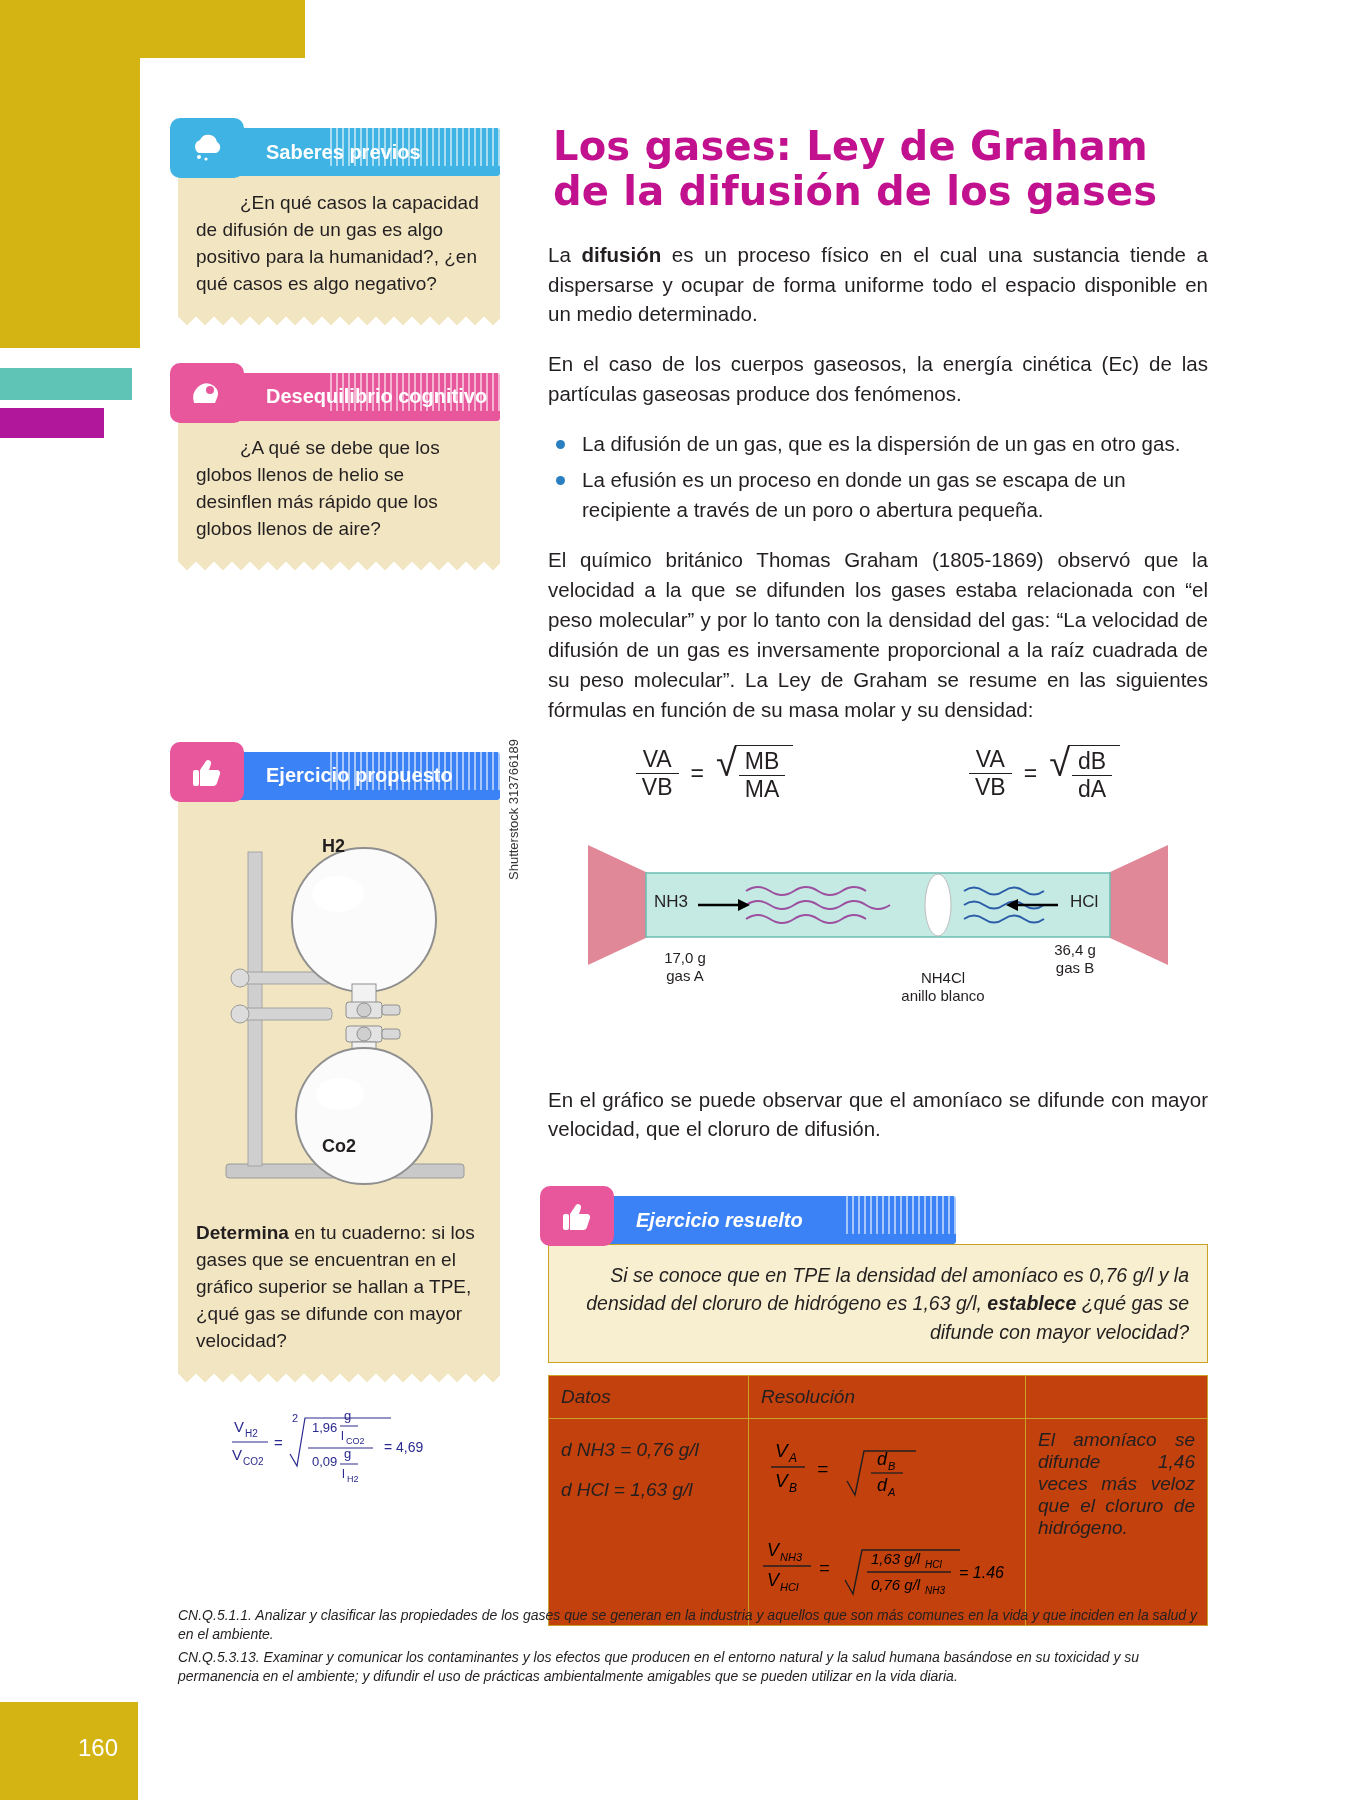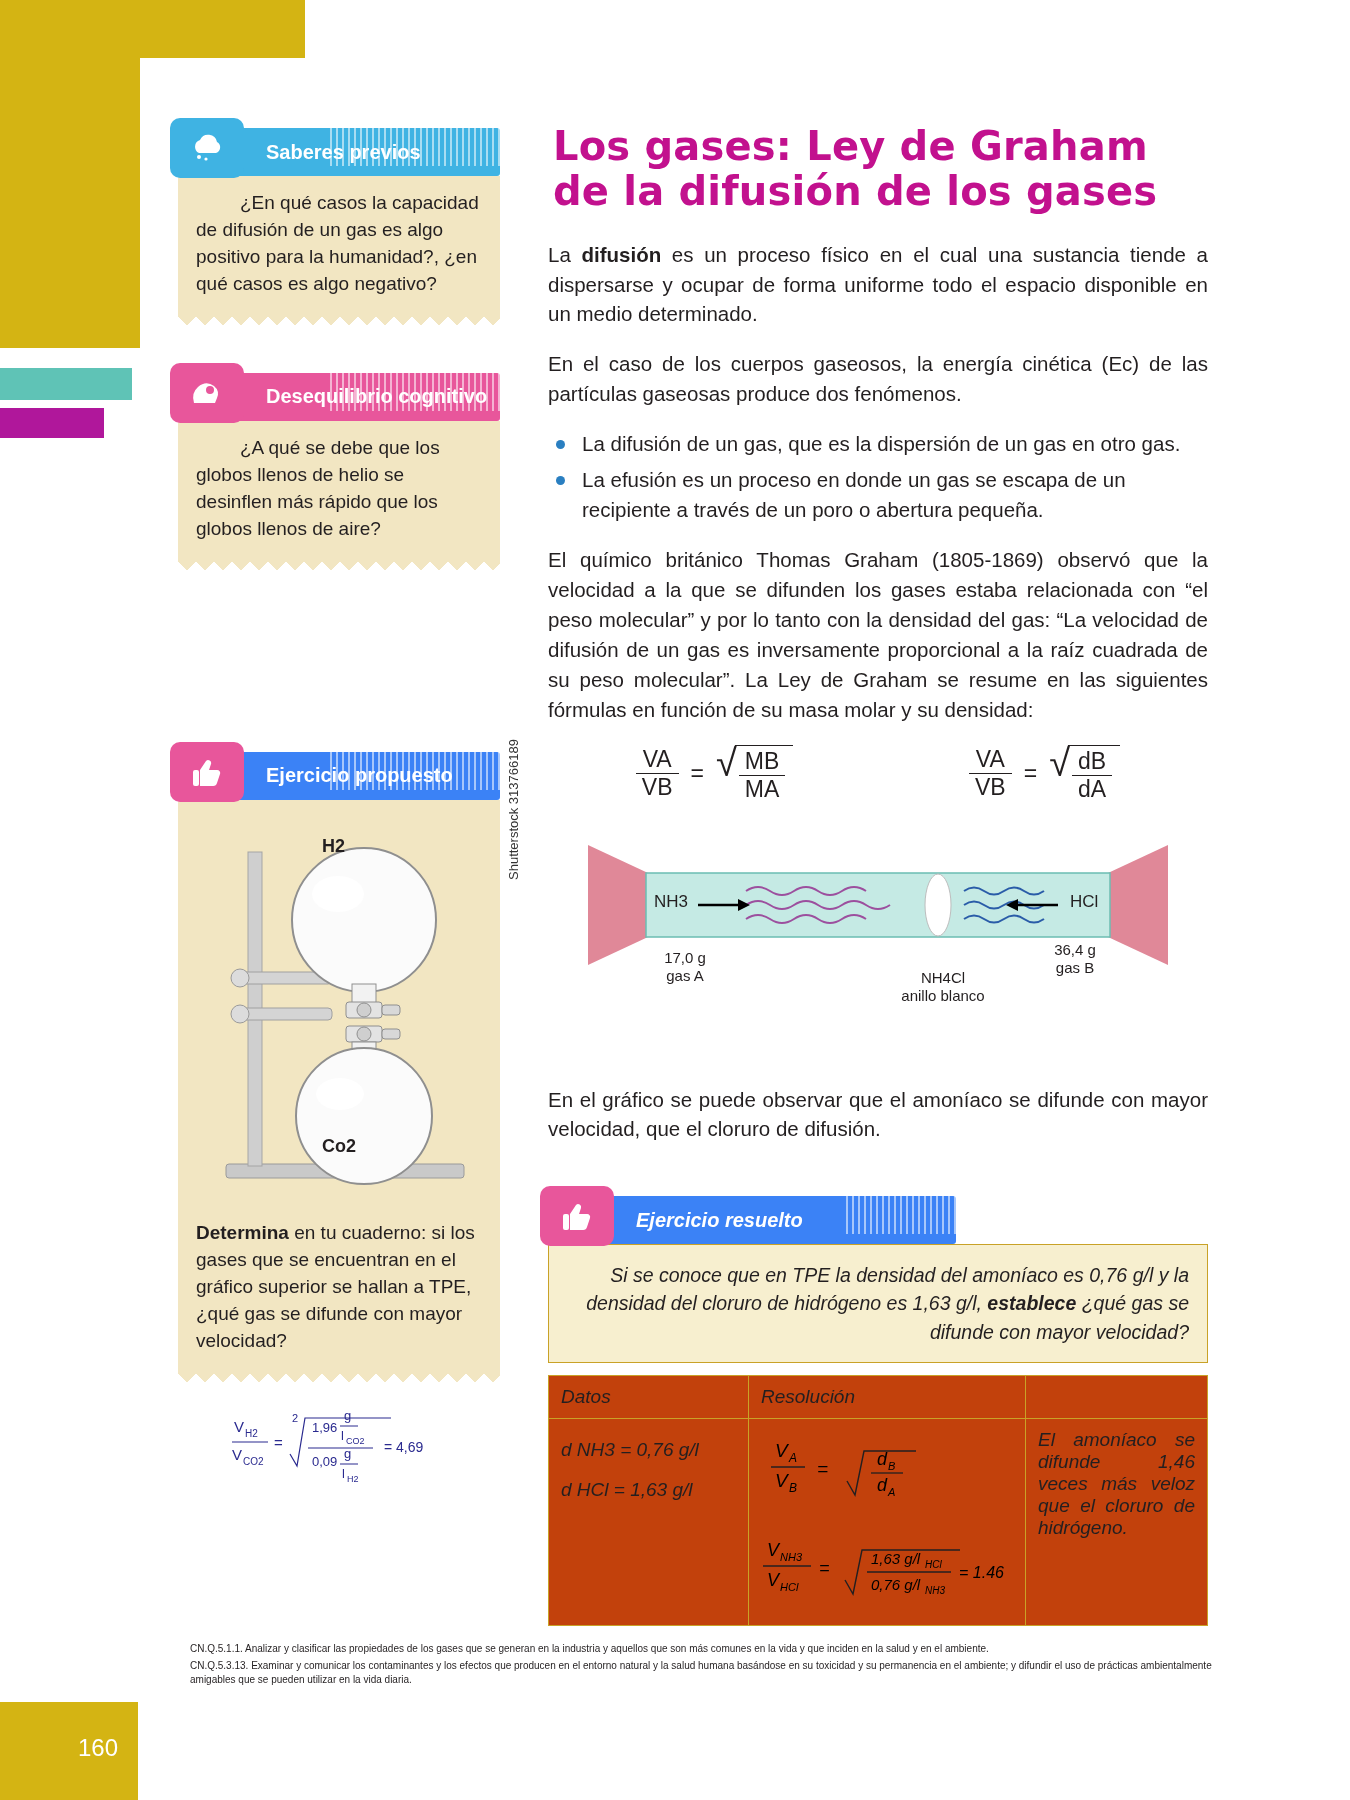--- a/index.html
+++ b/index.html
@@ -99,21 +99,21 @@
 
   
   .apparatus{position:relative;width:300px;height:390px;margin:6px auto 0;}
   .credit-v{
     position:absolute;left:506px;top:880px;transform:rotate(-90deg);transform-origin:left top;
     font-size:13px;color:#333;white-space:nowrap;
   }
 
   
   .standards{
-    position:absolute;left:190px;bottom:110px;width:1030px;font-size:10px;line-height:1.35;color:#231f20;
+    position:absolute;left:178px;bottom:110px;width:1030px;font-size:14px;line-height:1.35;color:#231f20;font-style:italic;
   }
   .standards p{margin:0 0 4px 0;}
 </style>
 </head>
 <body>
 
 <div class="deco-gold-top"></div>
 <div class="deco-gold-block"></div>
 <div class="deco-teal"></div>
 <div class="deco-purple"></div>

